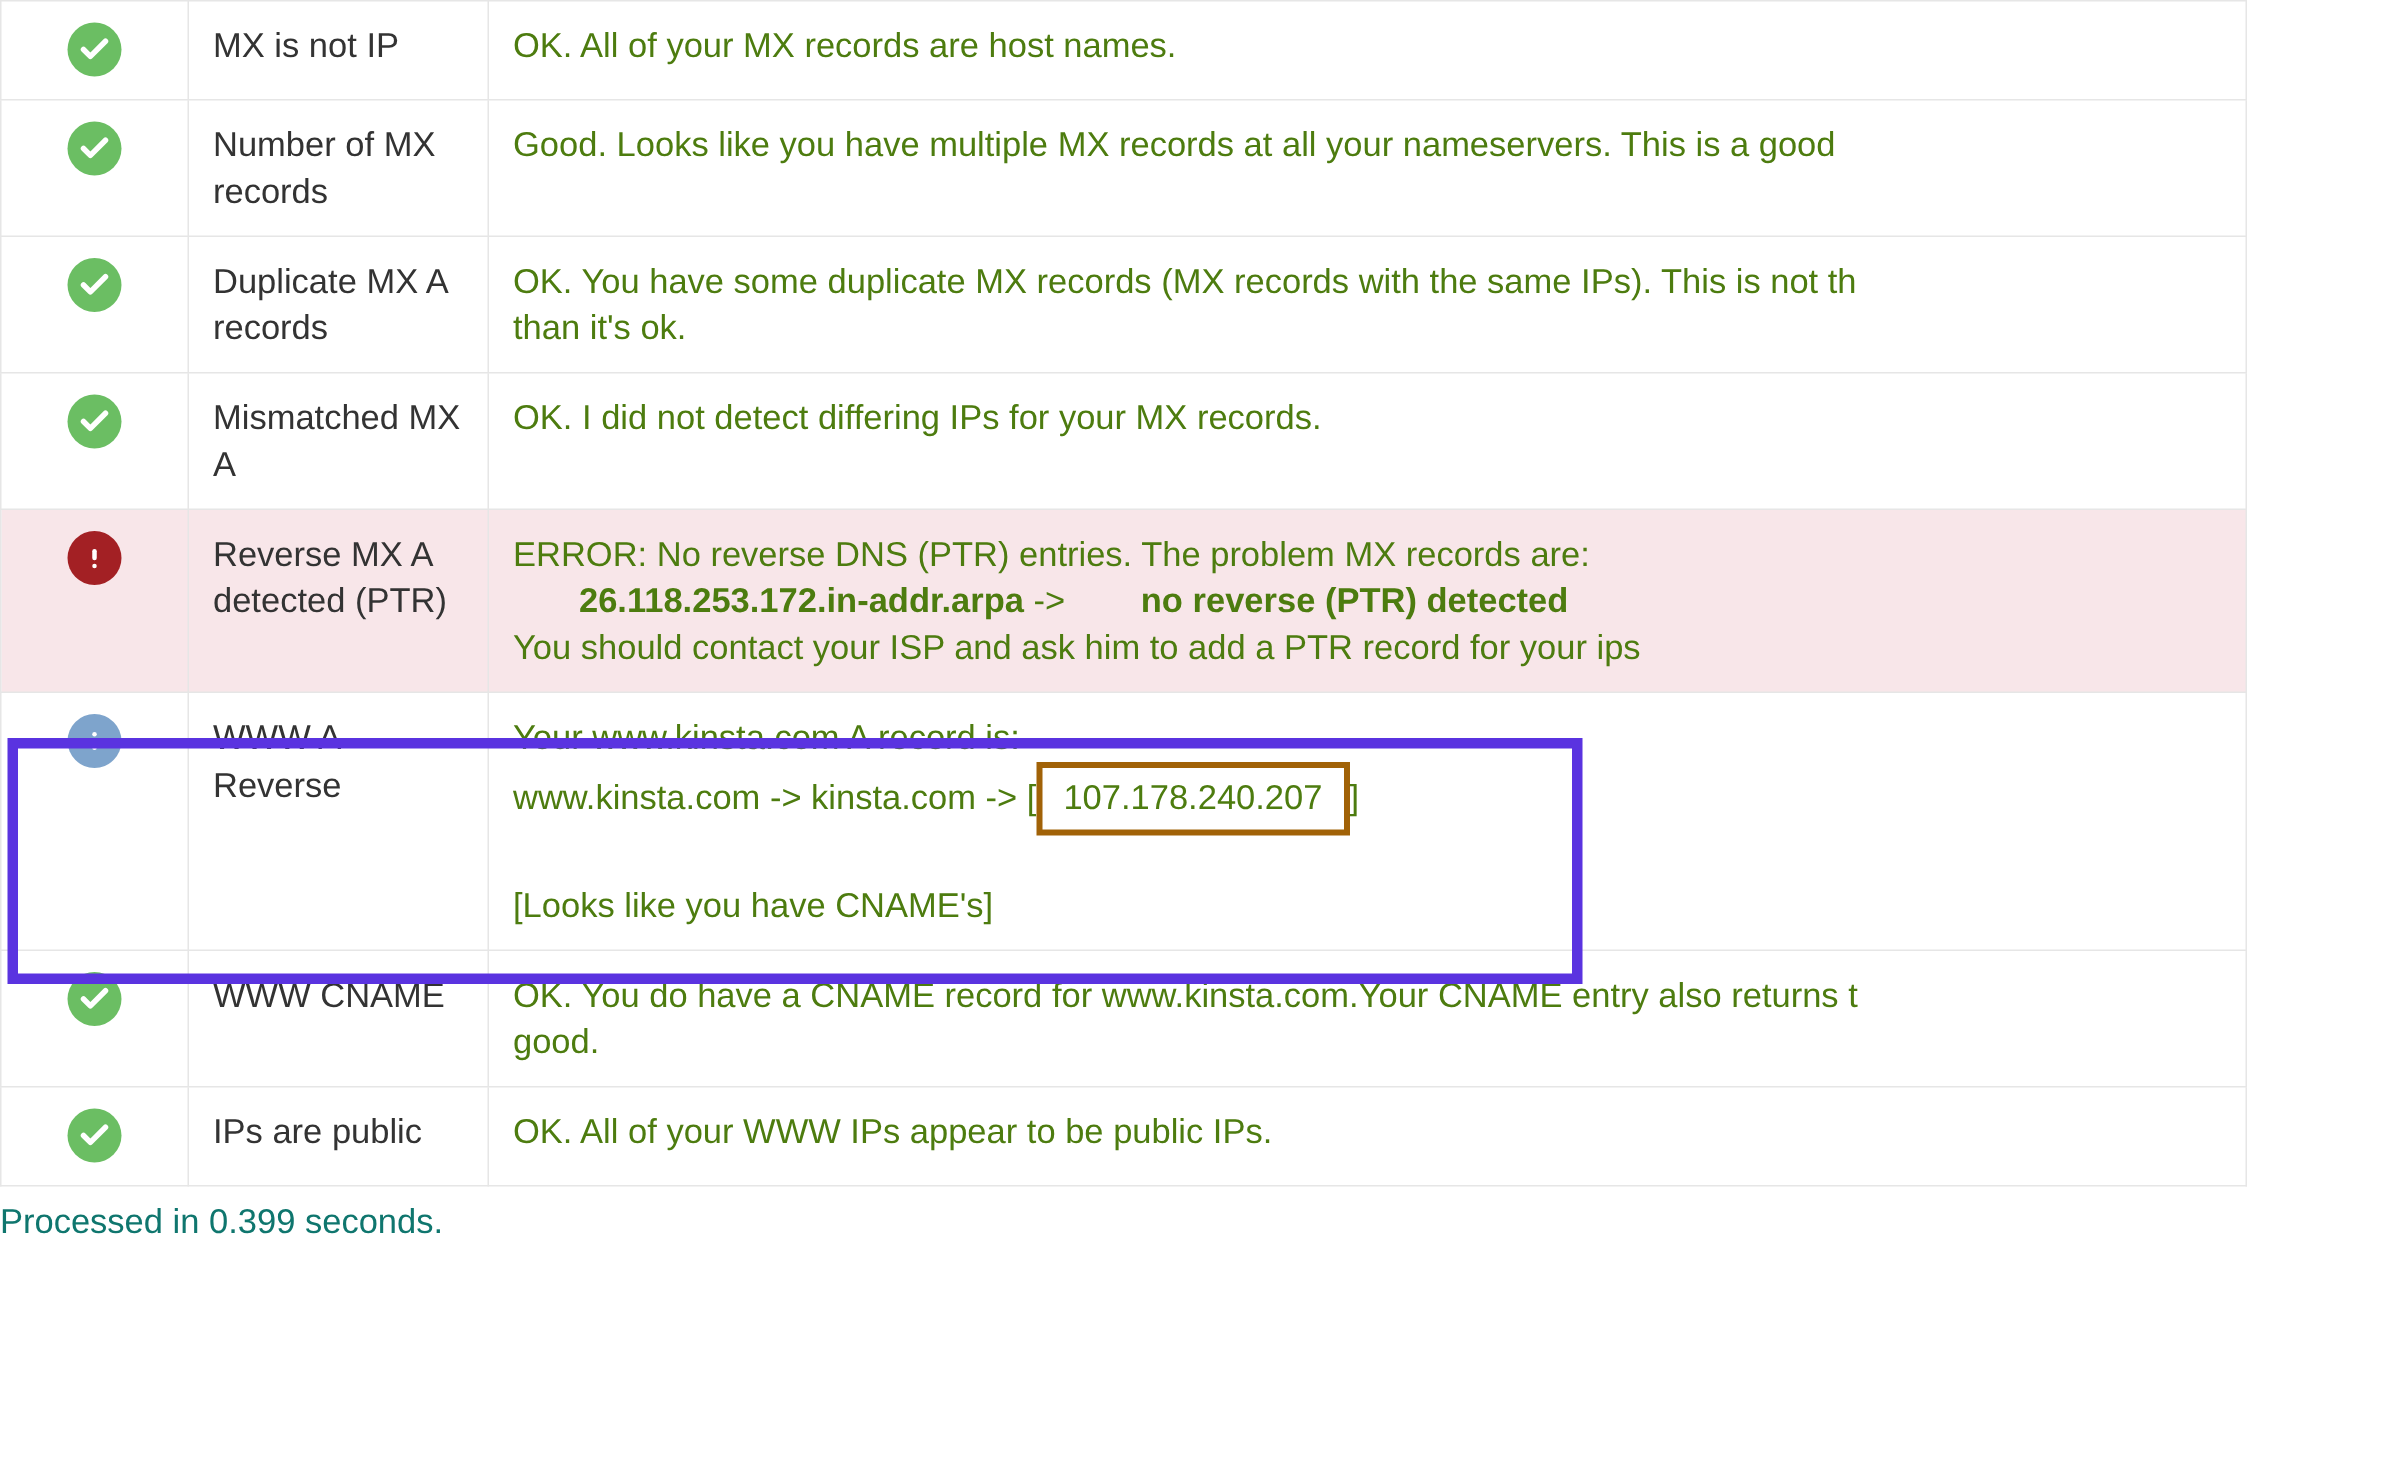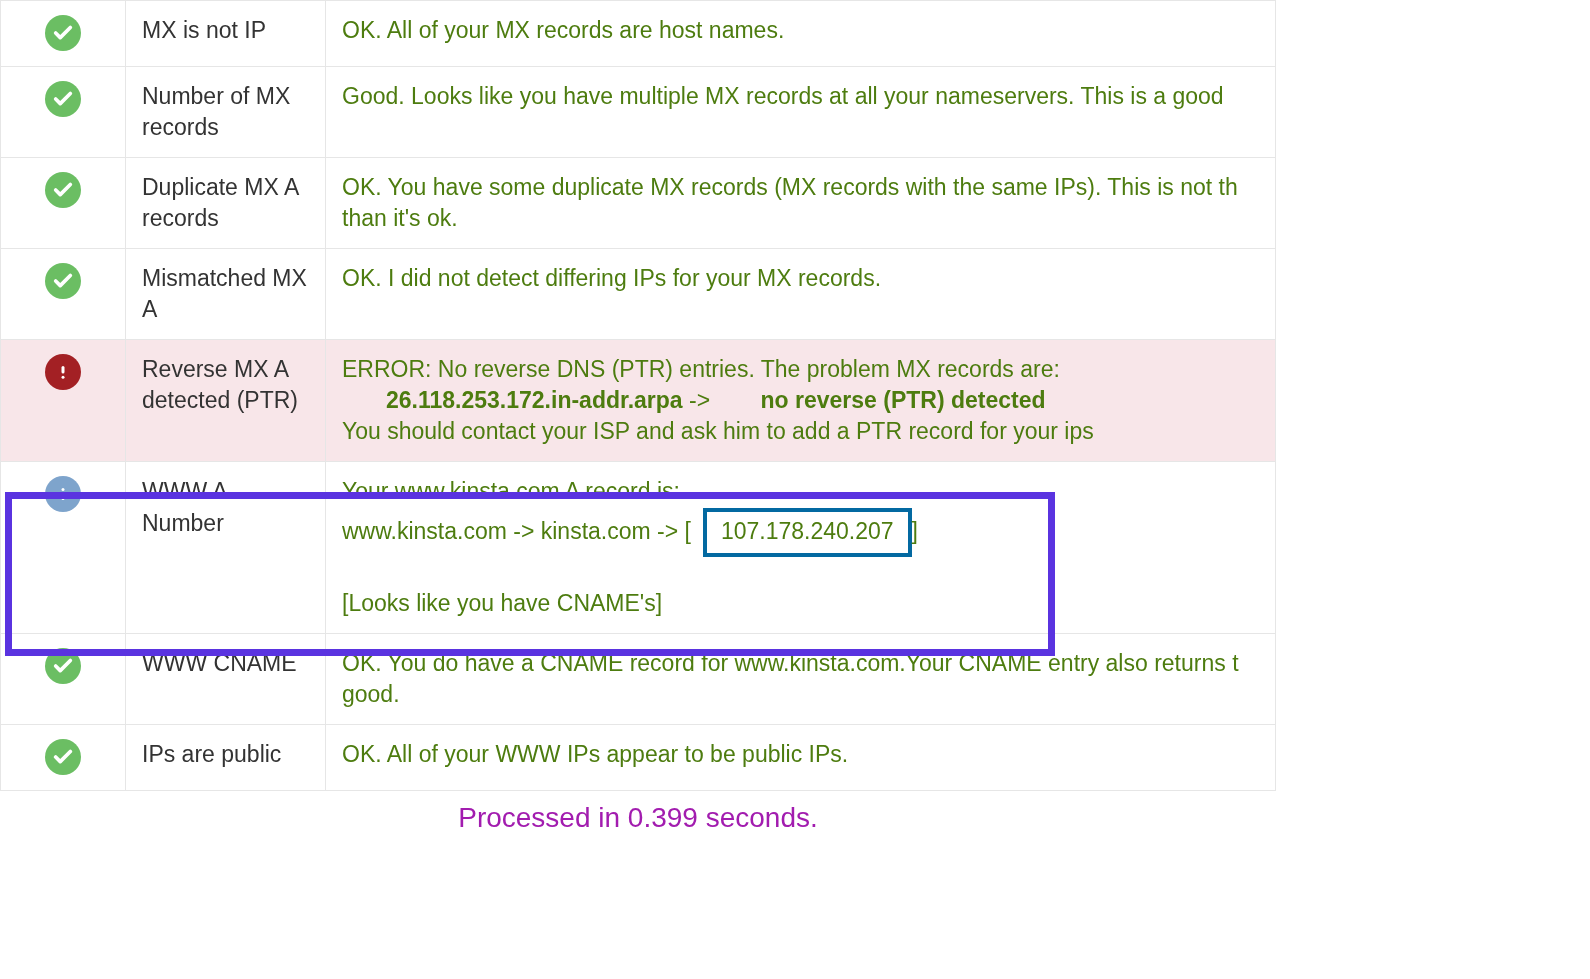--- a/index.html
+++ b/index.html
@@ -34,39 +34,39 @@
   .icon-ok   { background: #6bbe63; }
   .icon-err  { background: #a32024; }
   .icon-info { background: #7ea4cc; }
   tr.row-error td { background: #f8e6e9; }
   tr.row-info  td { background: #ffffff; }
   .label-cell { color: #333; }
   .desc-cell  { color: #4d7c0f; overflow: hidden; }
   .desc-cell b { font-weight: bold; margin-left: 44px; }
   .ip-highlight {
     display: inline-block;
-    border: 4px solid #0369a1;
+    border: 4px solid #a16207;
     padding: 4px 14px 6px 14px;
-    margin-left: 12px;
+    margin-left: 0;
     white-space: nowrap;
     text-align: center;
   }
   .footer-status {
-    text-align: center;
+    text-align: left;
     padding: 8px 0 0 0;
-    color: #a21caf;
-    font-size: 28px;
+    color: #0f766e;
+    font-size: 23px;
   }
   
   .annot-frame {
     position: absolute;
     border: 7px solid #5a33e0;
     pointer-events: none;
   }
-  .page-wrap { position: relative; width: 1276px; }
+  .page-wrap { position: relative; width: 1498px; }
 </style>
 </head>
 <body>
 
 <div class="page-wrap">
 
   <table class="results">
     <colgroup>
       <col class="c-icon">
         <col class="c-label">
@@ -119,21 +119,21 @@
           <td class="label-cell">Reverse MX A detected (PTR)</td>
           <td class="desc-cell">ERROR: No reverse DNS (PTR) entries. The problem MX records are:<br><b>26.118.253.172.in-addr.arpa</b> -&gt; <b>no reverse (PTR) detected</b><br>You should contact your ISP and ask him to add a PTR record for your ips</td>
         </tr>
         <tr class="row-info">
           <td class="icon-cell"><span class="icon icon-info">
               <svg width="18" height="18" viewBox="0 0 24 24">
                 <rect x="10" y="4" width="4" height="4" rx="2" fill="#fff"></rect>
                 <rect x="10" y="11" width="4" height="9" rx="2" fill="#fff"></rect>
               </svg>
             </span></td>
-          <td class="label-cell">WWW A Number</td>
+          <td class="label-cell">WWW A Reverse</td>
           <td class="desc-cell">Your www.kinsta.com A record is:<br>www.kinsta.com -&gt; kinsta.com -&gt; [<span class="ip-highlight">107.178.240.207</span>]<br><br>[Looks like you have CNAME's]</td>
         </tr>
         <tr>
           <td class="icon-cell"><span class="icon icon-ok">
               <svg width="22" height="22" viewBox="0 0 24 24">
                 <path d="M4 12l5 5L20 6" stroke="#fff" stroke-width="4" fill="none" stroke-linecap="round" stroke-linejoin="round"></path>
               </svg>
             </span></td>
           <td class="label-cell">WWW CNAME</td>
           <td class="desc-cell">OK. You do have a CNAME record for www.kinsta.com.Your CNAME entry also returns t<br>good.</td>

